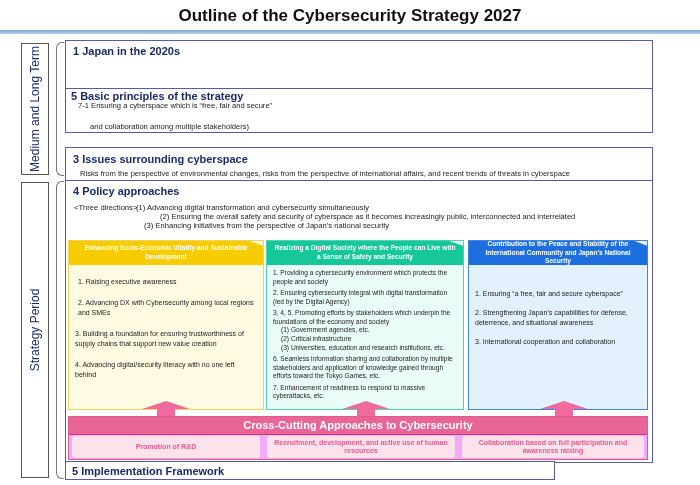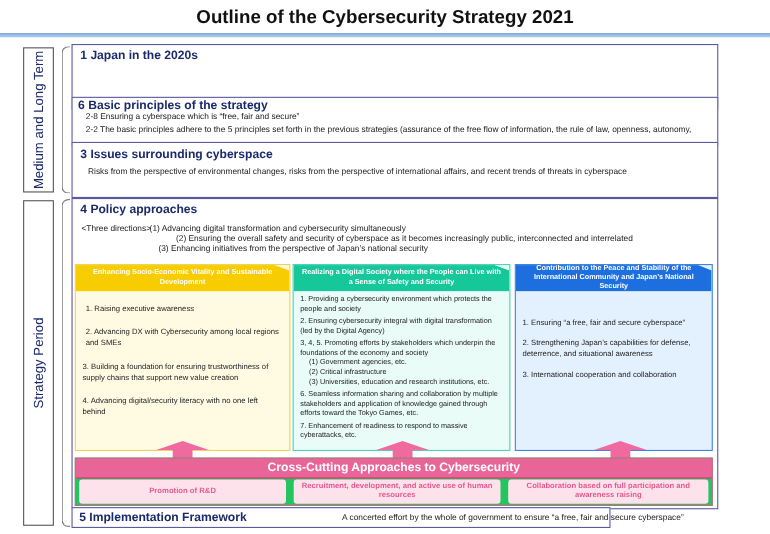--- a/index.html
+++ b/index.html
@@ -17,51 +17,51 @@
 
     .col { position: absolute; box-sizing: border-box; }
     .col-head { position: absolute; left: 0; top: 0; right: 0; height: 24px; color: #fff; font-weight: bold; font-size: 6.6px; text-align: center; display: flex; align-items: center; justify-content: center; line-height: 1.35; padding: 0 6px; box-sizing: border-box; clip-path: polygon(0 0, 93% 0, 100% 20%, 100% 100%, 0 100%); }
     .col-body { position: absolute; left: 0; top: 24px; right: 0; bottom: 0; box-sizing: border-box; padding: 6px 6px; font-size: 7px; line-height: 1.35; color: #222; }
     .col-body .it { margin-bottom: 6px; }
 
     .arrow { position: absolute; width: 0; height: 0; }
     .arrow .head { position: absolute; left: -24px; top: 0; width: 0; height: 0; border-left: 24px solid transparent; border-right: 24px solid transparent; border-bottom: 8px solid #f06aa0; }
     .arrow .stem { position: absolute; left: -9px; top: 8px; width: 18px; height: 8px; background: #f06aa0; }
 
-    .cross { position: absolute; left: 68px; top: 416px; width: 580px; height: 44px; border: 1px solid #e05a8a; box-sizing: border-box; background: #22c55e; }
+    .cross { position: absolute; left: 68px; top: 416px; width: 580px; height: 44px; border: 1px solid #e05a8a; box-sizing: border-box; background: #f0abfc; }
     .cross-head { position: absolute; left: 0; top: 0; right: 0; height: 17px; background: #ea6597; color: #fff; font-weight: bold; font-size: 11px; text-align: center; line-height: 17px; border-bottom: 1px solid #c04070; }
     .cross-item { position: absolute; top: 19px; height: 22px; background: #fde2ec; border-radius: 3px; color: #e65890; font-weight: bold; font-size: 7px; text-align: center; display: flex; align-items: center; justify-content: center; line-height: 1.2; }
   </style>
 </head>
 <body>
 
-<div class="title">Outline of the Cybersecurity Strategy 2021</div>
+<div class="title">Outline of the Cybersecurity Strategy 2027</div>
 <div class="title-rule"></div>
 
 <div class="side-label" style="left:21px; top:43px; width:28px; height:132px;">
   <span>Medium and Long Term</span>
 </div>
 <div class="brace" style="left:56px; top:42px; height:134px;"></div>
 
 <div class="side-label" style="left:21px; top:182px; width:28px; height:296px;">
   <span>Strategy Period</span>
 </div>
 <div class="brace" style="left:56px; top:181px; height:298px;"></div>
 
 <div class="box" style="left:65px; top:40px; width:588px; height:60px;">
   <div class="h" style="position:absolute; left:7px; top:4px;">1 Japan in the 2020s</div>
 </div>
 
 <div class="box" style="left:65px; top:88px; width:588px; height:45px;">
-  <div class="h" style="position:absolute; left:5px; top:1px;">6 Basic principles of the strategy</div>
-  <div class="t" style="position:absolute; left:12px; top:12px;">2-8 Ensuring a cyberspace which is “free, fair and secure”</div>
-  <div class="t" style="position:absolute; left:12px; top:24px; white-space:nowrap;">2-2 The basic principles adhere to the 5 principles set forth in the previous strategies (assurance of the free flow of information, the rule of law, openness, autonomy,</div>
+  <div class="h" style="position:absolute; left:5px; top:1px;">5 Basic principles of the strategy</div>
+  <div class="t" style="position:absolute; left:12px; top:12px;">7-1 Ensuring a cyberspace which is “free, fair and secure”</div>
+  <div class="t" style="position:absolute; left:24px; top:33px;">and collaboration among multiple stakeholders)</div>
 </div>
 
-<div class="box" style="left:65px; top:129px; width:588px; height:51px;padding-left:22px;">
+<div class="box" style="left:65px; top:147px; width:588px; height:51px;padding-left:22px;">
   <div class="h" style="position:absolute; left:7px; top:5px;">3 Issues surrounding cyberspace</div>
   <div class="t" style="position:absolute; left:14px; top:21px;">Risks from the perspective of environmental changes, risks from the perspective of international affairs, and recent trends of threats in cyberspace</div>
 </div>
 
 <div class="box" style="left:65px; top:180px; width:588px; height:283px;">
   <div class="h" style="position:absolute; left:7px; top:4px;">4 Policy approaches</div>
   <div class="t" style="position:absolute; left:8px; top:22px;">&lt;Three directions&gt;</div>
   <div class="t" style="position:absolute; left:70px; top:22px;">(1) Advancing digital transformation and cybersecurity simultaneously</div>
   <div class="t" style="position:absolute; left:94px; top:31px;">(2) Ensuring the overall safety and security of cyberspace as it becomes increasingly public, interconnected and interrelated</div>
   <div class="t" style="position:absolute; left:78px; top:40px;">(3) Enhancing initiatives from the perspective of Japan’s national security</div>
@@ -115,14 +115,13 @@
 
 <div class="cross">
   <div class="cross-head">Cross-Cutting Approaches to Cybersecurity</div>
   <div class="cross-item" style="left:3px; width:188px;">Promotion of R&amp;D</div>
   <div class="cross-item" style="left:198px; width:188px;">Recruitment, development, and active use of human resources</div>
   <div class="cross-item" style="left:393px; width:182px;">Collaboration based on full participation and awareness raising</div>
 </div>
 
 <div class="box" style="left:65px; top:461px; width:490px; height:19px;">
   <div class="h" style="position:absolute; left:6px; top:3px;">5 Implementation Framework</div>
-  <div class="t" style="position:absolute; left:245px; top:4px; white-space:nowrap;">A concerted effort by the whole of government to ensure “a free, fair and secure cyberspace”</div>
 </div>
 
 </body></html>

